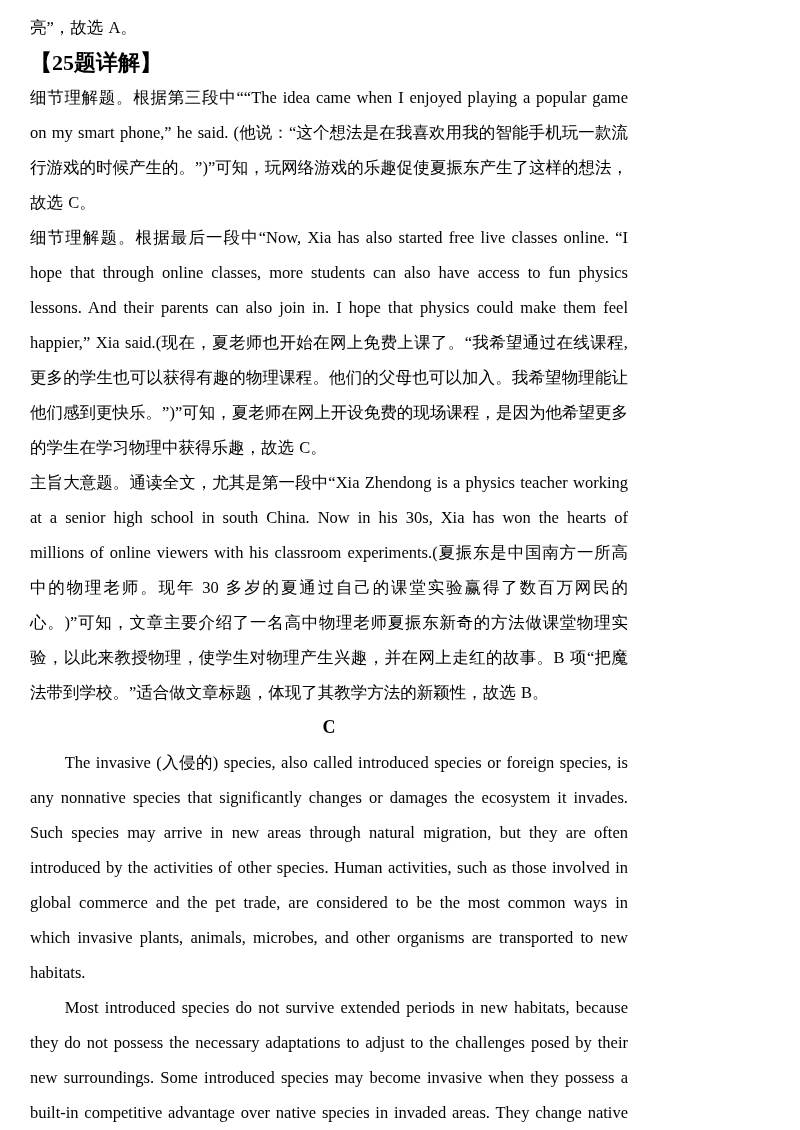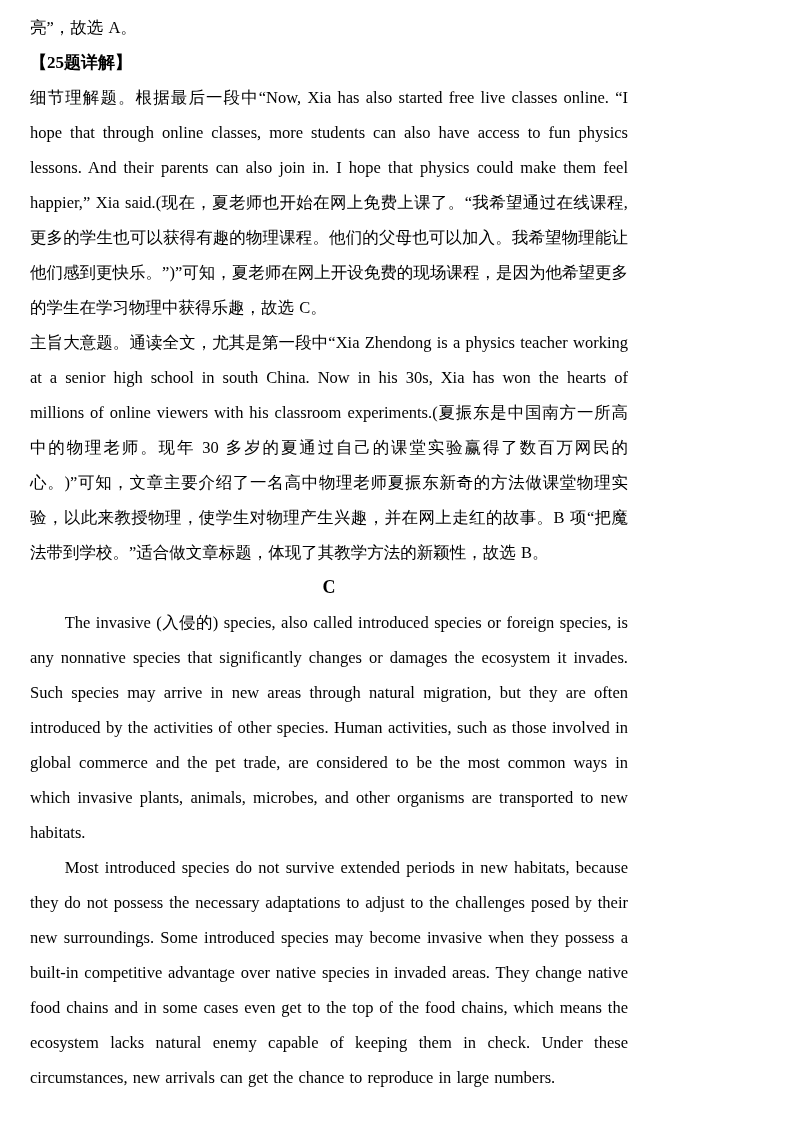--- a/index.html
+++ b/index.html
@@ -20,21 +20,21 @@
   }
   .para {
     margin: 0;
     text-align: justify;
     text-justify: inter-word;
     word-spacing: 1px;
   }
   .heading {
     margin: 0;
     font-weight: bold;
-    font-size: 17px;
+    font-size: 22px;
     line-height: 35px;
     text-align: left;
   }
   .indent {
     text-indent: 2.1em;
   }
   .center-title {
     margin: 0;
     text-align: center;
     font-weight: bold;
@@ -44,20 +44,21 @@
   }
 </style>
 </head>
 <body>
 
 <div class="page">
 
   <p class="para">亮”，故选 A。</p>
 
   <h3 class="heading">【25题详解】</h3>
+  <p class="para">细节理解题。根据第三段中““The idea came when I enjoyed playing a popular game on my smart phone,” he said. (他说：“这个想法是在我喜欢用我的智能手机玩一款流行游戏的时候产生的。”)”可知，玩网络游戏的乐趣促使夏振东产生了这样的想法，故选 C。</p>
 
   <p class="para">细节理解题。根据最后一段中“Now, Xia has also started free live classes online. “I hope that through online classes, more students can also have access to fun physics lessons. And their parents can also join in. I hope that physics could make them feel happier,” Xia said.(现在，夏老师也开始在网上免费上课了。“我希望通过在线课程,更多的学生也可以获得有趣的物理课程。他们的父母也可以加入。我希望物理能让他们感到更快乐。”)”可知，夏老师在网上开设免费的现场课程，是因为他希望更多的学生在学习物理中获得乐趣，故选 C。</p>
 
   <p class="para">主旨大意题。通读全文，尤其是第一段中“Xia Zhendong is a physics teacher working at a senior high school in south China. Now in his 30s, Xia has won the hearts of millions of online viewers with his classroom experiments.(夏振东是中国南方一所高中的物理老师。现年 30 多岁的夏通过自己的课堂实验赢得了数百万网民的心。)”可知，文章主要介绍了一名高中物理老师夏振东新奇的方法做课堂物理实验，以此来教授物理，使学生对物理产生兴趣，并在网上走红的故事。B 项“把魔法带到学校。”适合做文章标题，体现了其教学方法的新颖性，故选 B。</p>
 
   <div class="center-title">C</div>
 
   <p class="para indent">The invasive (入侵的) species, also called introduced species or foreign species, is any nonnative species that significantly changes or damages the ecosystem it invades. Such species may arrive in new areas through natural migration, but they are often introduced by the activities of other species. Human activities, such as those involved in global commerce and the pet trade, are considered to be the most common ways in which invasive plants, animals, microbes, and other organisms are transported to new habitats.</p>
 
   <p class="para indent">Most introduced species do not survive extended periods in new habitats, because they do not possess the necessary adaptations to adjust to the challenges posed by their new surroundings. Some introduced species may become invasive when they possess a built-in competitive advantage over native species in invaded areas. They change native food chains and in some cases even get to the top of the food chains, which means the ecosystem lacks natural enemy capable of keeping them in check. Under these circumstances, new arrivals can get the chance to reproduce in large numbers.</p>

